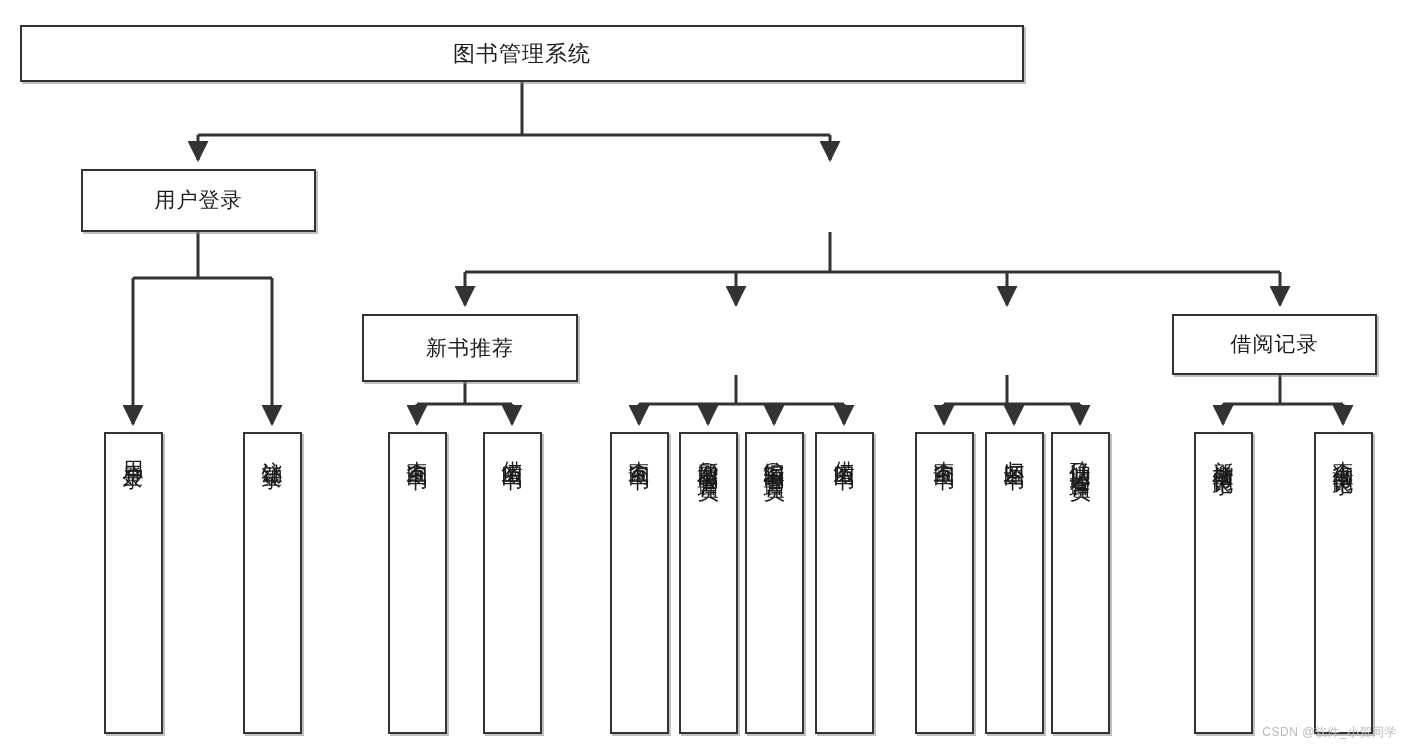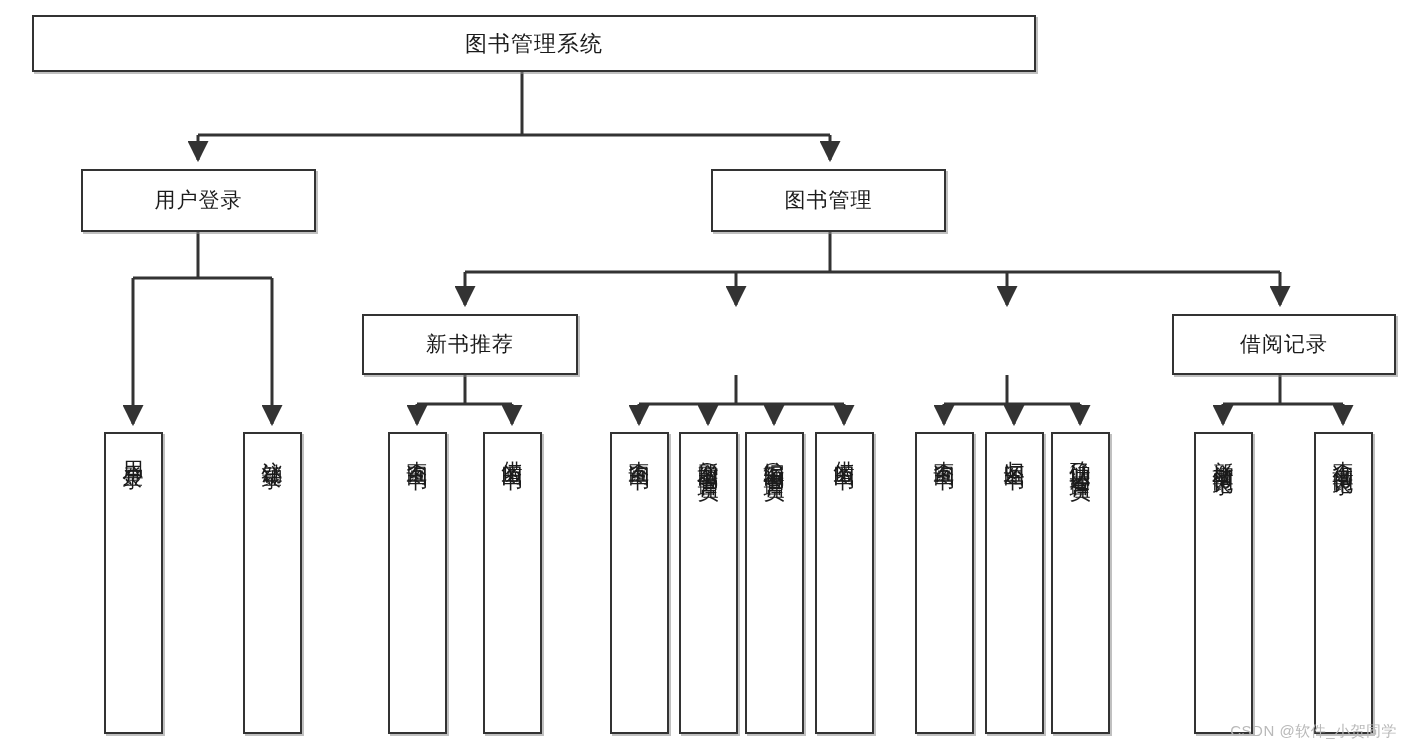--- a/index.html
+++ b/index.html
@@ -58,21 +58,21 @@
     font-size: 21px;
     letter-spacing: 3px;
     line-height: 1;
   }
   .node.root .node-label { font-size: 22px; }
 
   #watermark {
     position: absolute;
     right: 8px;
     bottom: 6px;
-    font-size: 15px;
+    font-size: 12px;
     color: #b9b9b9;
     letter-spacing: 0.5px;
     z-index: 5;
     user-select: none;
     white-space: nowrap;
   }
 </style>
 </head>
 <body>
 
@@ -121,39 +121,36 @@
       <path d="M 1014 404 L 1014 424" marker-end="url(#arrow)"></path>
       <path d="M 1080 404 L 1080 424" marker-end="url(#arrow)"></path>
 
       <path d="M 1280 375 L 1280 404"></path>
       <path d="M 1223 404 L 1343 404"></path>
       <path d="M 1223 404 L 1223 424" marker-end="url(#arrow)"></path>
       <path d="M 1343 404 L 1343 424" marker-end="url(#arrow)"></path>
     </g>
   </svg>
 
-  <div class="node horizontal root" style="left:20px; top:15px; width:1004px; height:57px;margin-left:12px;">
+  <div class="node horizontal root" style="left:20px; top:25px; width:1004px; height:57px;">
     <span class="node-label">图书管理系统</span>
   </div>
 
   <div class="node horizontal" style="left:81px; top:169px; width:235px; height:63px;">
     <span class="node-label">用户登录</span>
   </div>
 
-  <div class="node horizontal" style="left:711px; top:169px; width:235px; height:63px;">
-    <span class="node-label">图书管理</span>
-  </div>
-
-  <div class="node horizontal" style="left:362px; top:314px; width:216px; height:61px;">
+
+  <div class="node horizontal" style="left:362px; top:314px; width:216px; height:68px;">
     <span class="node-label">新书推荐</span>
   </div>
 
 
 
-  <div class="node horizontal" style="left:1172px; top:314px; width:224px; height:61px;font-family:Liberation Serif, serif;">
+  <div class="node horizontal" style="left:1172px; top:314px; width:205px; height:61px;font-family:Liberation Serif, serif;">
     <span class="node-label">借阅记录</span>
   </div>
 
   <div class="node vertical" style="left:104px; top:432px; width:59px; height:302px;">
     <span class="node-label">用户登录</span>
   </div>
 
   <div class="node vertical" style="left:243px; top:432px; width:59px; height:302px;">
     <span class="node-label">注销登录</span>
   </div>

